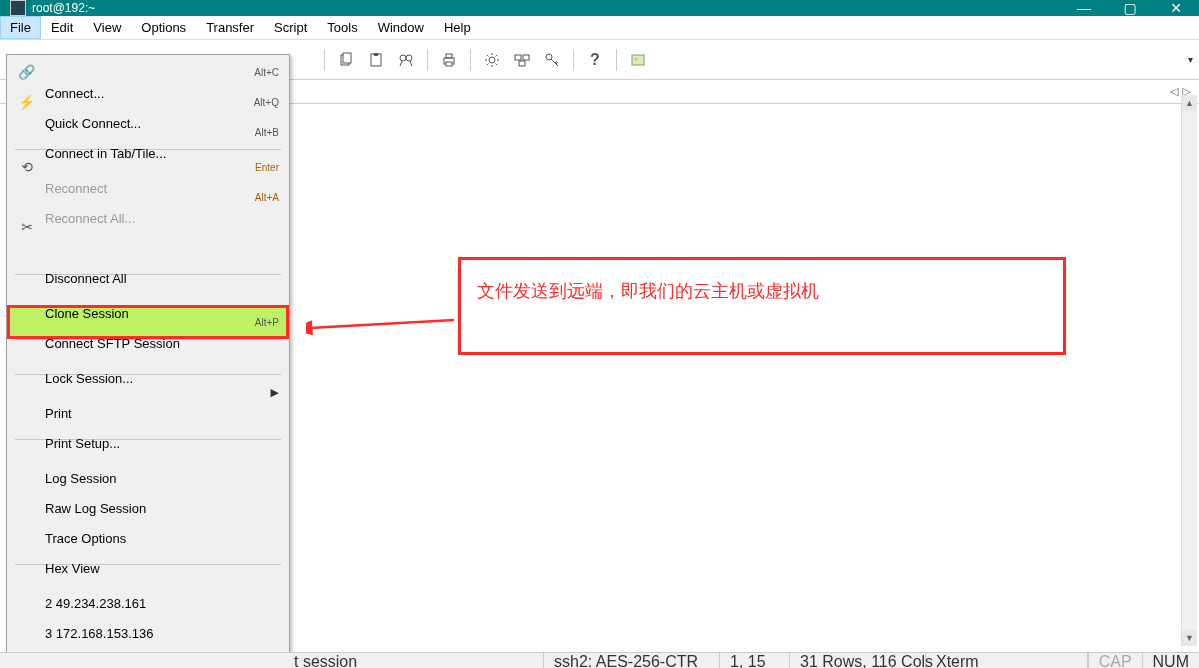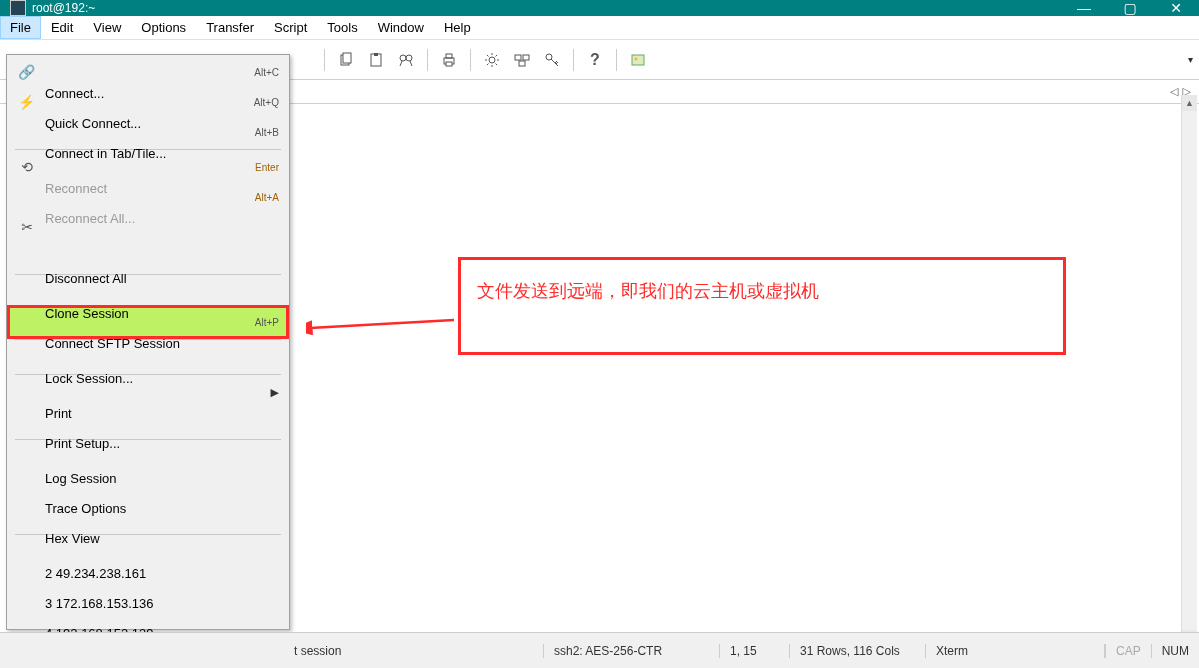--- a/index.html
+++ b/index.html
@@ -34,21 +34,21 @@
 .dd-label { flex: 1; margin-top: 42px; }
 .dd-shortcut { color: #555; font-size: 10px; }
 .dd-row.disabled .dd-shortcut { color: #a16207; }
 .dd-sep { height: 1px; background: #c8c8c8; margin: 2px 6px; }
 .dd-sub { font-size: 11px; color:#333; }
 .dd-row.highlight { outline: 3px solid #ff2a2a; outline-offset: -1px; background: #bef264; }
 
 .arrow-line { position: absolute; left: 306px; top: 318px; }
 .annotation { position: absolute; left: 458px; top: 257px; width: 608px; height: 98px; border: 3px solid #ff2a2a; padding: 14px 16px; color: #ff2a2a; font-size: 18px; line-height: 1.9; font-family: "Microsoft YaHei", sans-serif; }
 
-.statusbar { position:absolute; left:0; right:0; bottom:0; height:36px; background:#f0f0f0; border-top:1px solid #ccc; display:flex; align-items:center; font-size:12px; color:#333; }
+.statusbar { position:absolute; left:0; right:0; bottom:0; height:16px; background:#f0f0f0; border-top:1px solid #ccc; display:flex; font-size:16px; color:#333; }
 .statusbar .sb-cell { padding:0 10px; border-right:1px solid #ccc; white-space:nowrap; }
 .statusbar .sb-cell.first { padding-left: 294px; width: 544px; }
 .statusbar .sb-right { margin-left:auto; display:flex; }
 .statusbar .sb-right .sb-cell { border-right:none; border-left:1px solid #ccc; }
 </style>
 </head>
 <body>
 
 <div class="titlebar">
   <div class="app-icon"></div>
@@ -206,20 +206,24 @@
       <span class="dd-icon"></span>
       <span class="dd-label">Print Setup...</span>
     </div>
   <div class="dd-sep"></div>
   <div class="dd-row">
       <span class="dd-icon"></span>
       <span class="dd-label">Log Session</span>
     </div>
   <div class="dd-row">
       <span class="dd-icon"></span>
+      <span class="dd-label">Raw Log Session</span>
+    </div>
+  <div class="dd-row">
+      <span class="dd-icon"></span>
       <span class="dd-label">Trace Options</span>
     </div>
   <div class="dd-row">
       <span class="dd-icon"></span>
       <span class="dd-label">Hex View</span>
     </div>
   <div class="dd-sep"></div>
   <div class="dd-row">
       <span class="dd-icon"></span>
       <span class="dd-label">2 49.234.238.161</span>

